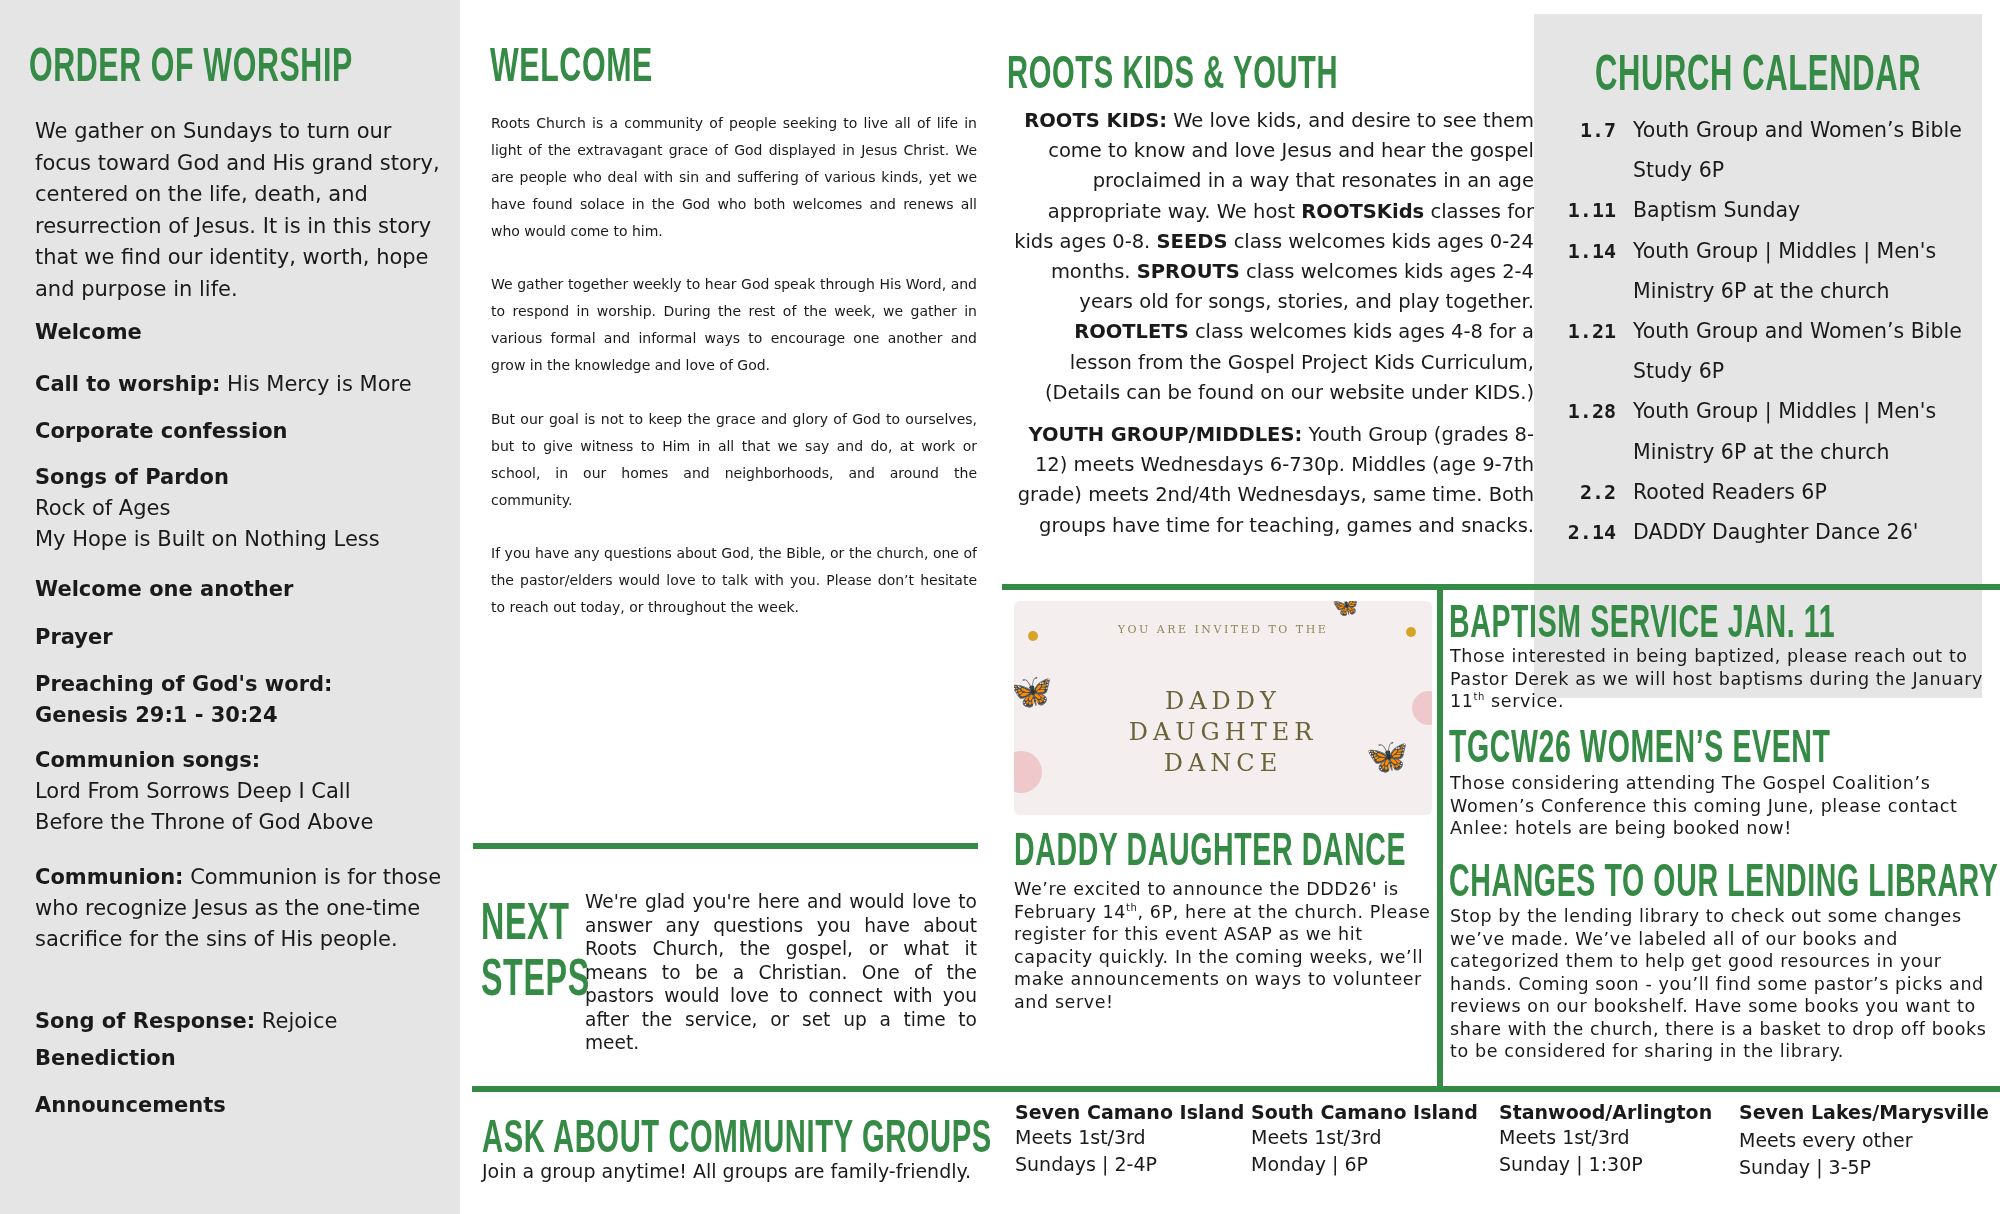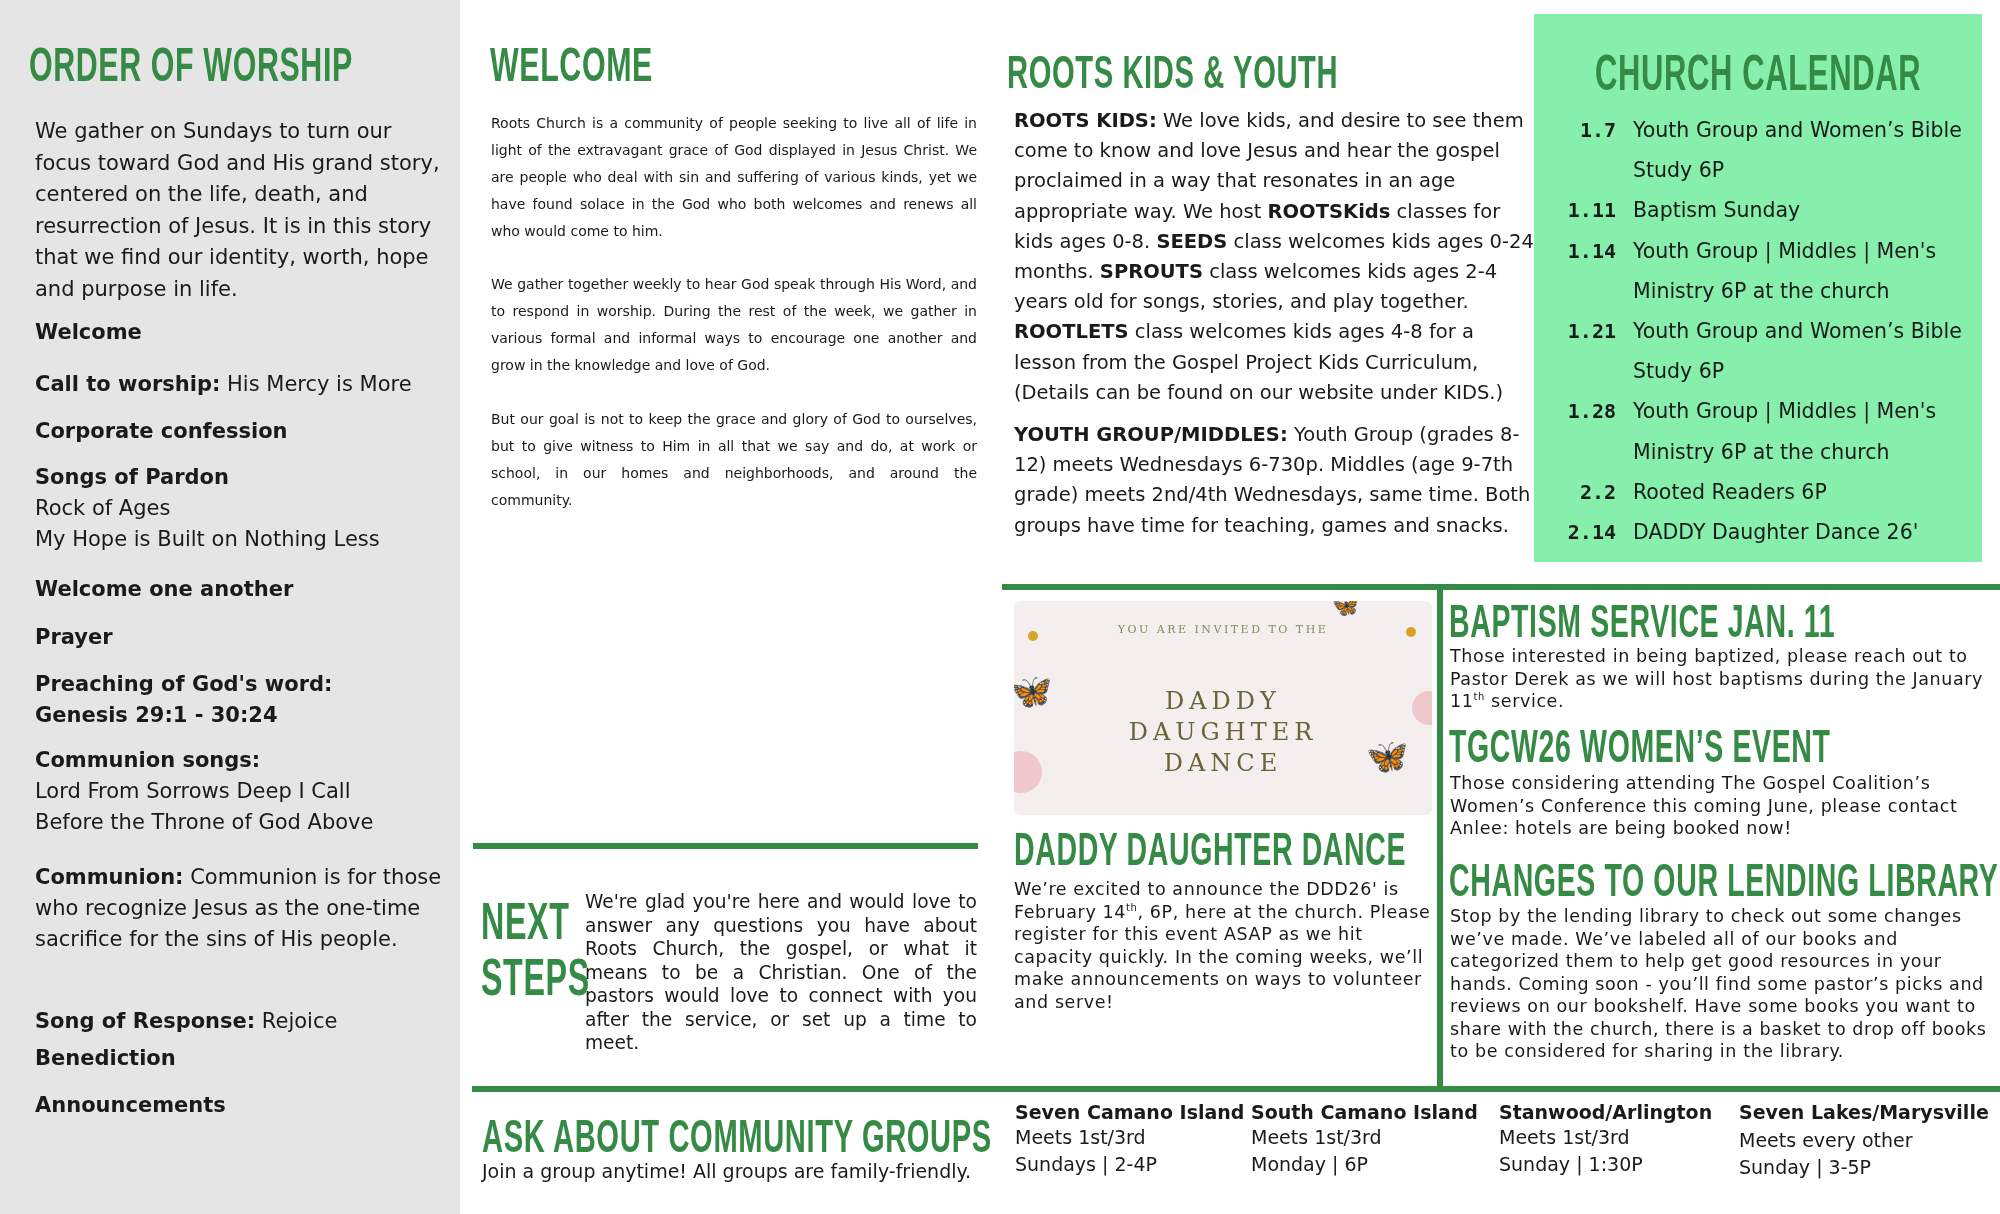--- a/index.html
+++ b/index.html
@@ -48,28 +48,28 @@
     font-size: 18.6px; line-height: 23.5px; text-align: justify; color: #1a1a1a;
   }
 
   #groups-title { position: absolute; left: 482px; top: 1108px; font-size: 47px; }
   #groups-sub { position: absolute; left: 482px; top: 1160px; font-size: 19px; color: #1a1a1a; }
 
   
   #kids-heading { position: absolute; left: 1007px; top: 44px; font-size: 47px; }
   #kids-body {
     position: absolute; left: 1014px; top: 106px; width: 520px;
-    font-size: 19.5px; line-height: 30.2px; color: #1a1a1a;
+    font-size: 19.5px; line-height: 30.2px; color: #1a1a1a; text-align: right;
   }
   #kids-body p { margin-bottom: 12px; }
 
   
   #calendar {
-    position: absolute; left: 1534px; top: 14px; width: 448px; height: 548px;
-    background: #86efac;
+    position: absolute; left: 1534px; top: 14px; width: 448px; height: 684px;
+    background: #e5e5e5;
   }
   #calendar .heading { position: absolute; left: 61px; top: 30px; font-size: 50px; }
   #cal-list { position: absolute; left: 0; top: 96px; width: 448px; }
   .cal-row { display: flex; font-size: 20.5px; line-height: 40.2px; color: #1a1a1a; }
   .cal-date {
     width: 99px; text-align: right; padding-right: 17px; flex-shrink: 0;
     font-family: "DejaVu Sans Mono", monospace; font-weight: bold; font-size: 20px;
   }
   .cal-text { width: 330px; }
 
@@ -132,20 +132,21 @@
   <div class="worship-item" style="top:1006px"><b>Song of Response:</b><span> Rejoice</span></div>
   <div class="worship-item" style="top:1043px"><b>Benediction</b></div>
   <div class="worship-item" style="top:1090px"><b>Announcements</b></div>
 </section>
 
 <h2 id="welcome-heading" class="heading">WELCOME</h2>
 <div id="welcome-body">
   <p>Roots Church is a community of people seeking to live all of life in light of the extravagant grace of God displayed in Jesus Christ. We are people who deal with sin and suffering of various kinds, yet we have found solace in the God who both welcomes and renews all who would come to him.</p>
   <p>We gather together weekly to hear God speak through His Word, and to respond in worship. During the rest of the week, we gather in various formal and informal ways to encourage one another and grow in the knowledge and love of God.</p>
   <p>But our goal is not to keep the grace and glory of God to ourselves, but to give witness to Him in all that we say and do, at work or school, in our homes and neighborhoods, and around the community.</p>
+  <p>If you have any questions about God, the Bible, or the church, one of the pastor/elders would love to talk with you. Please don’t hesitate to reach out today, or throughout the week.</p>
 </div>
 
 <div class="hline" style="left:473px; top:843px; width:505px;"></div>
 
 <div id="next-steps-title" class="heading">
   <span>NEXT</span><br>
   <span>STEPS</span>
 </div>
 <p id="next-steps-body">We're glad you're here and would love to answer any questions you have about Roots Church, the gospel, or what it means to be a Christian. One of the pastors would love to connect with you after the service, or set up a time to meet.</p>
 

